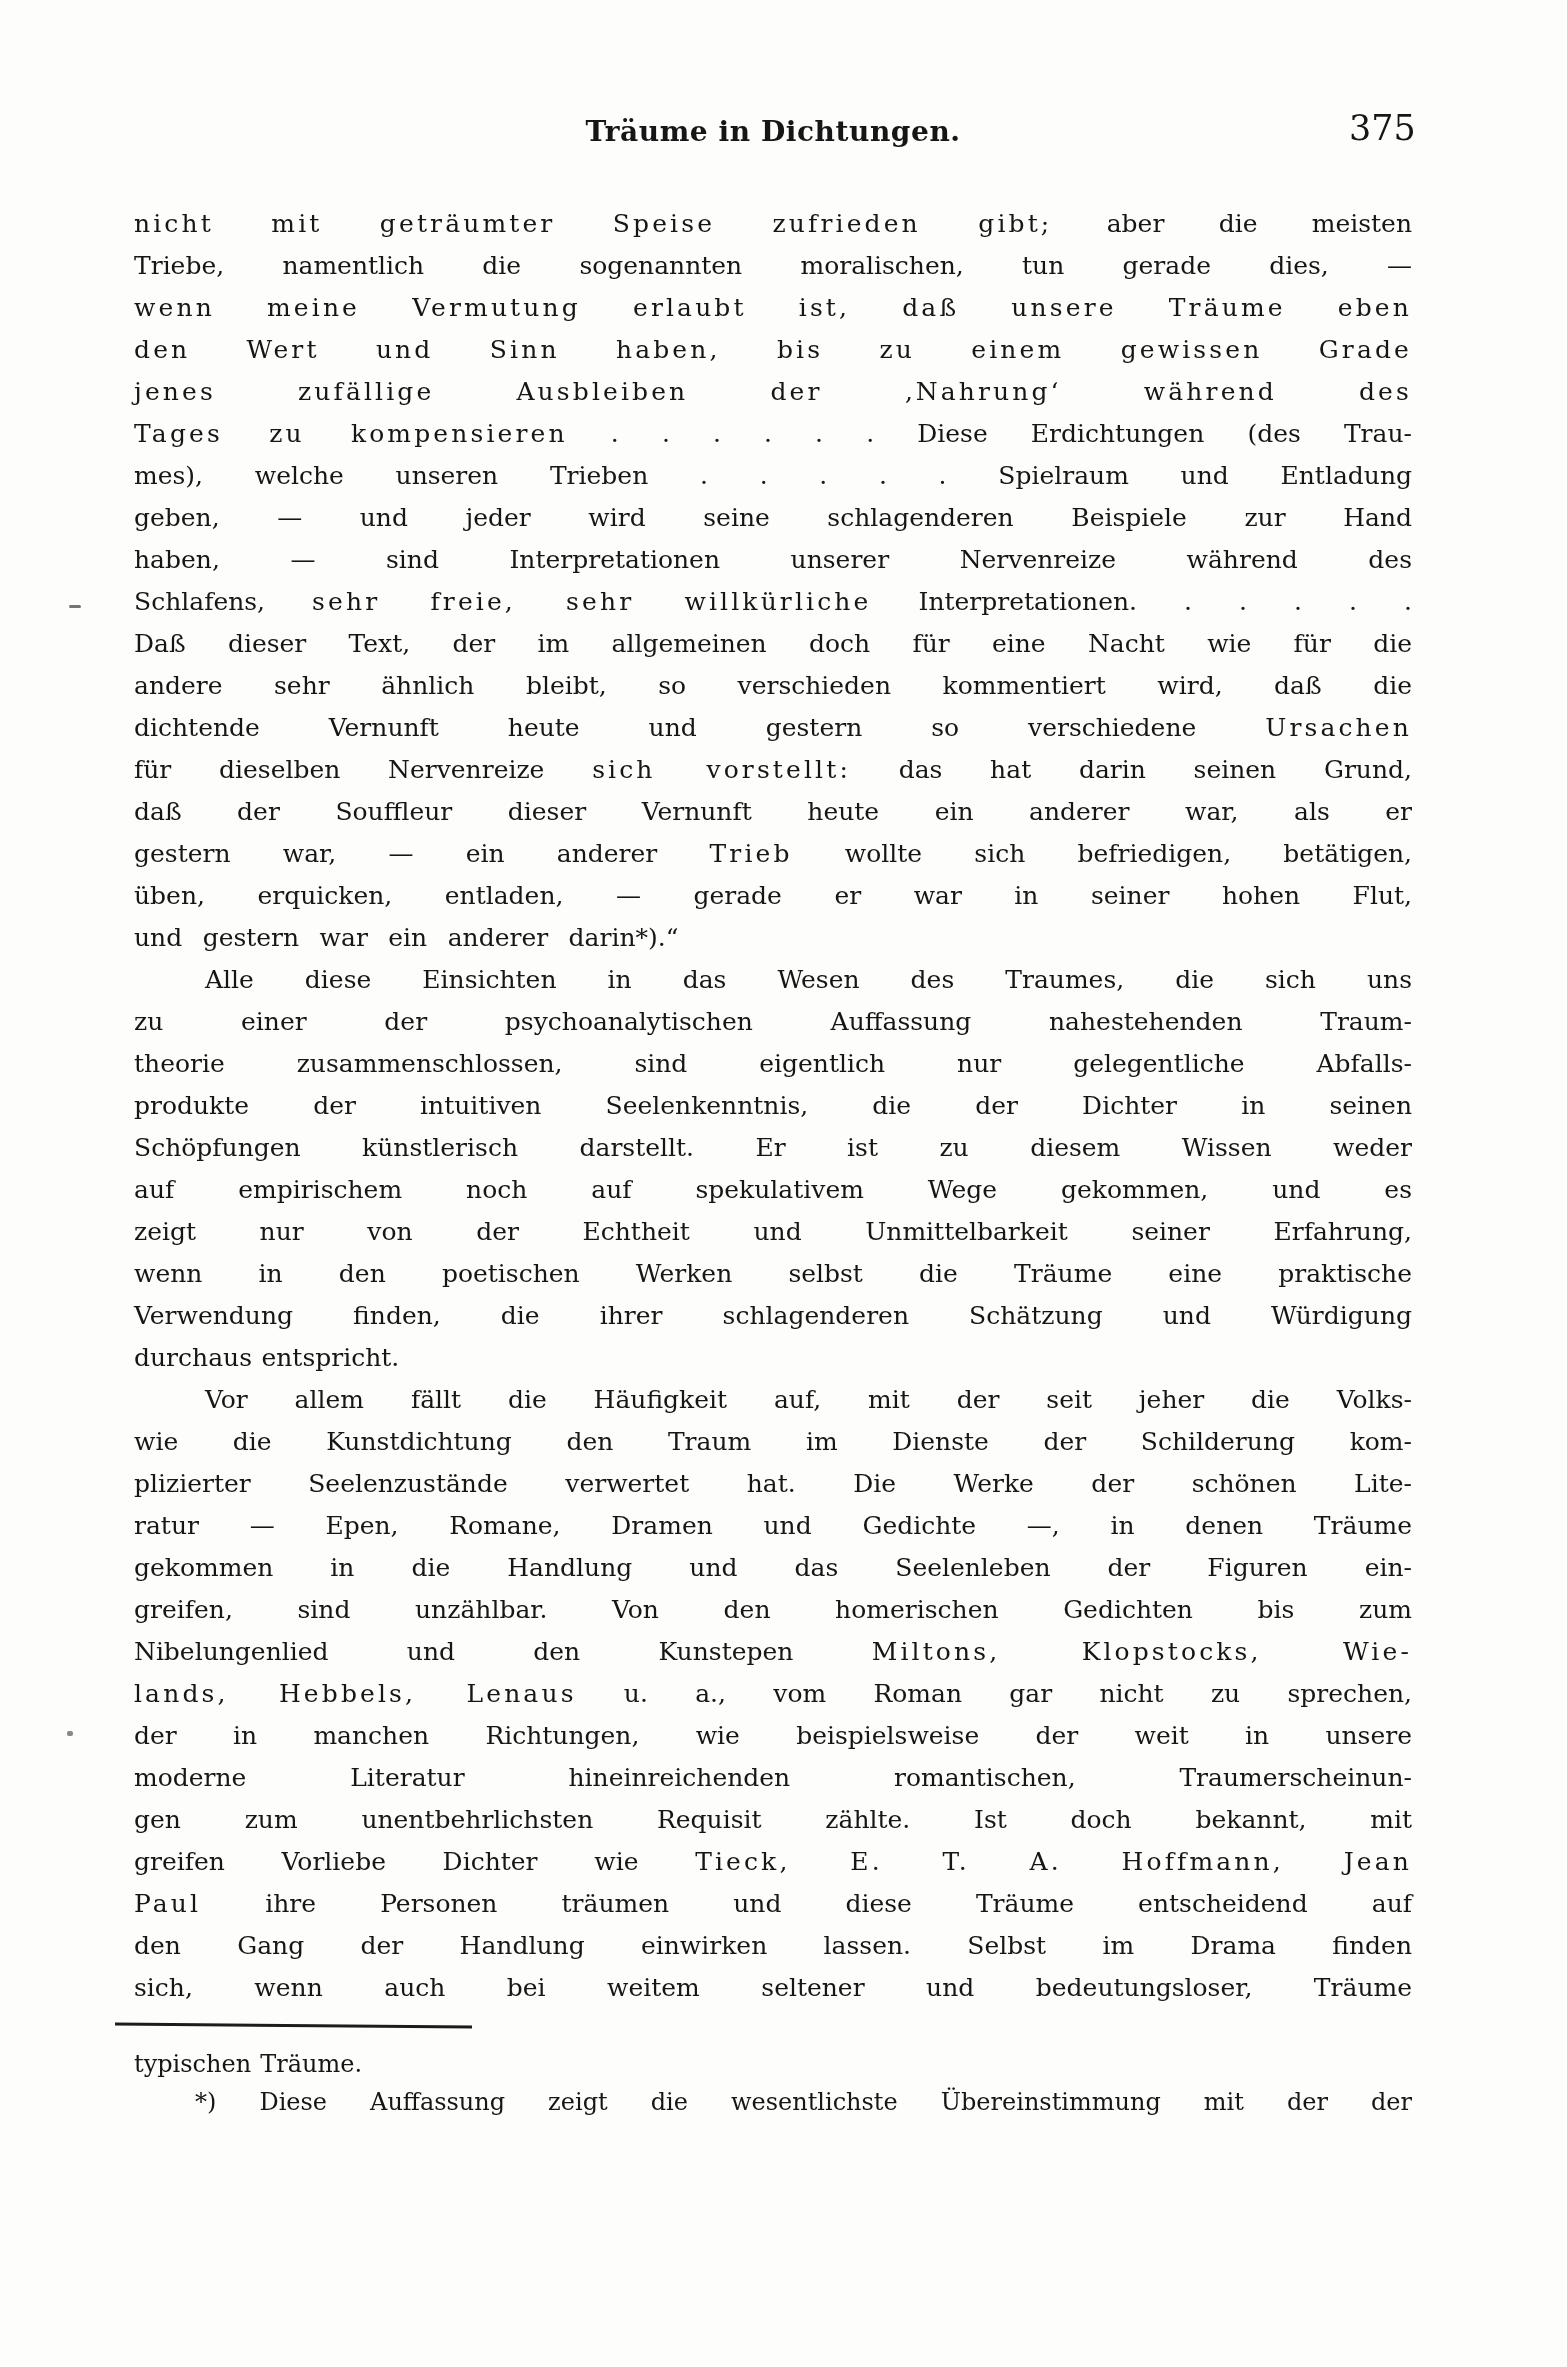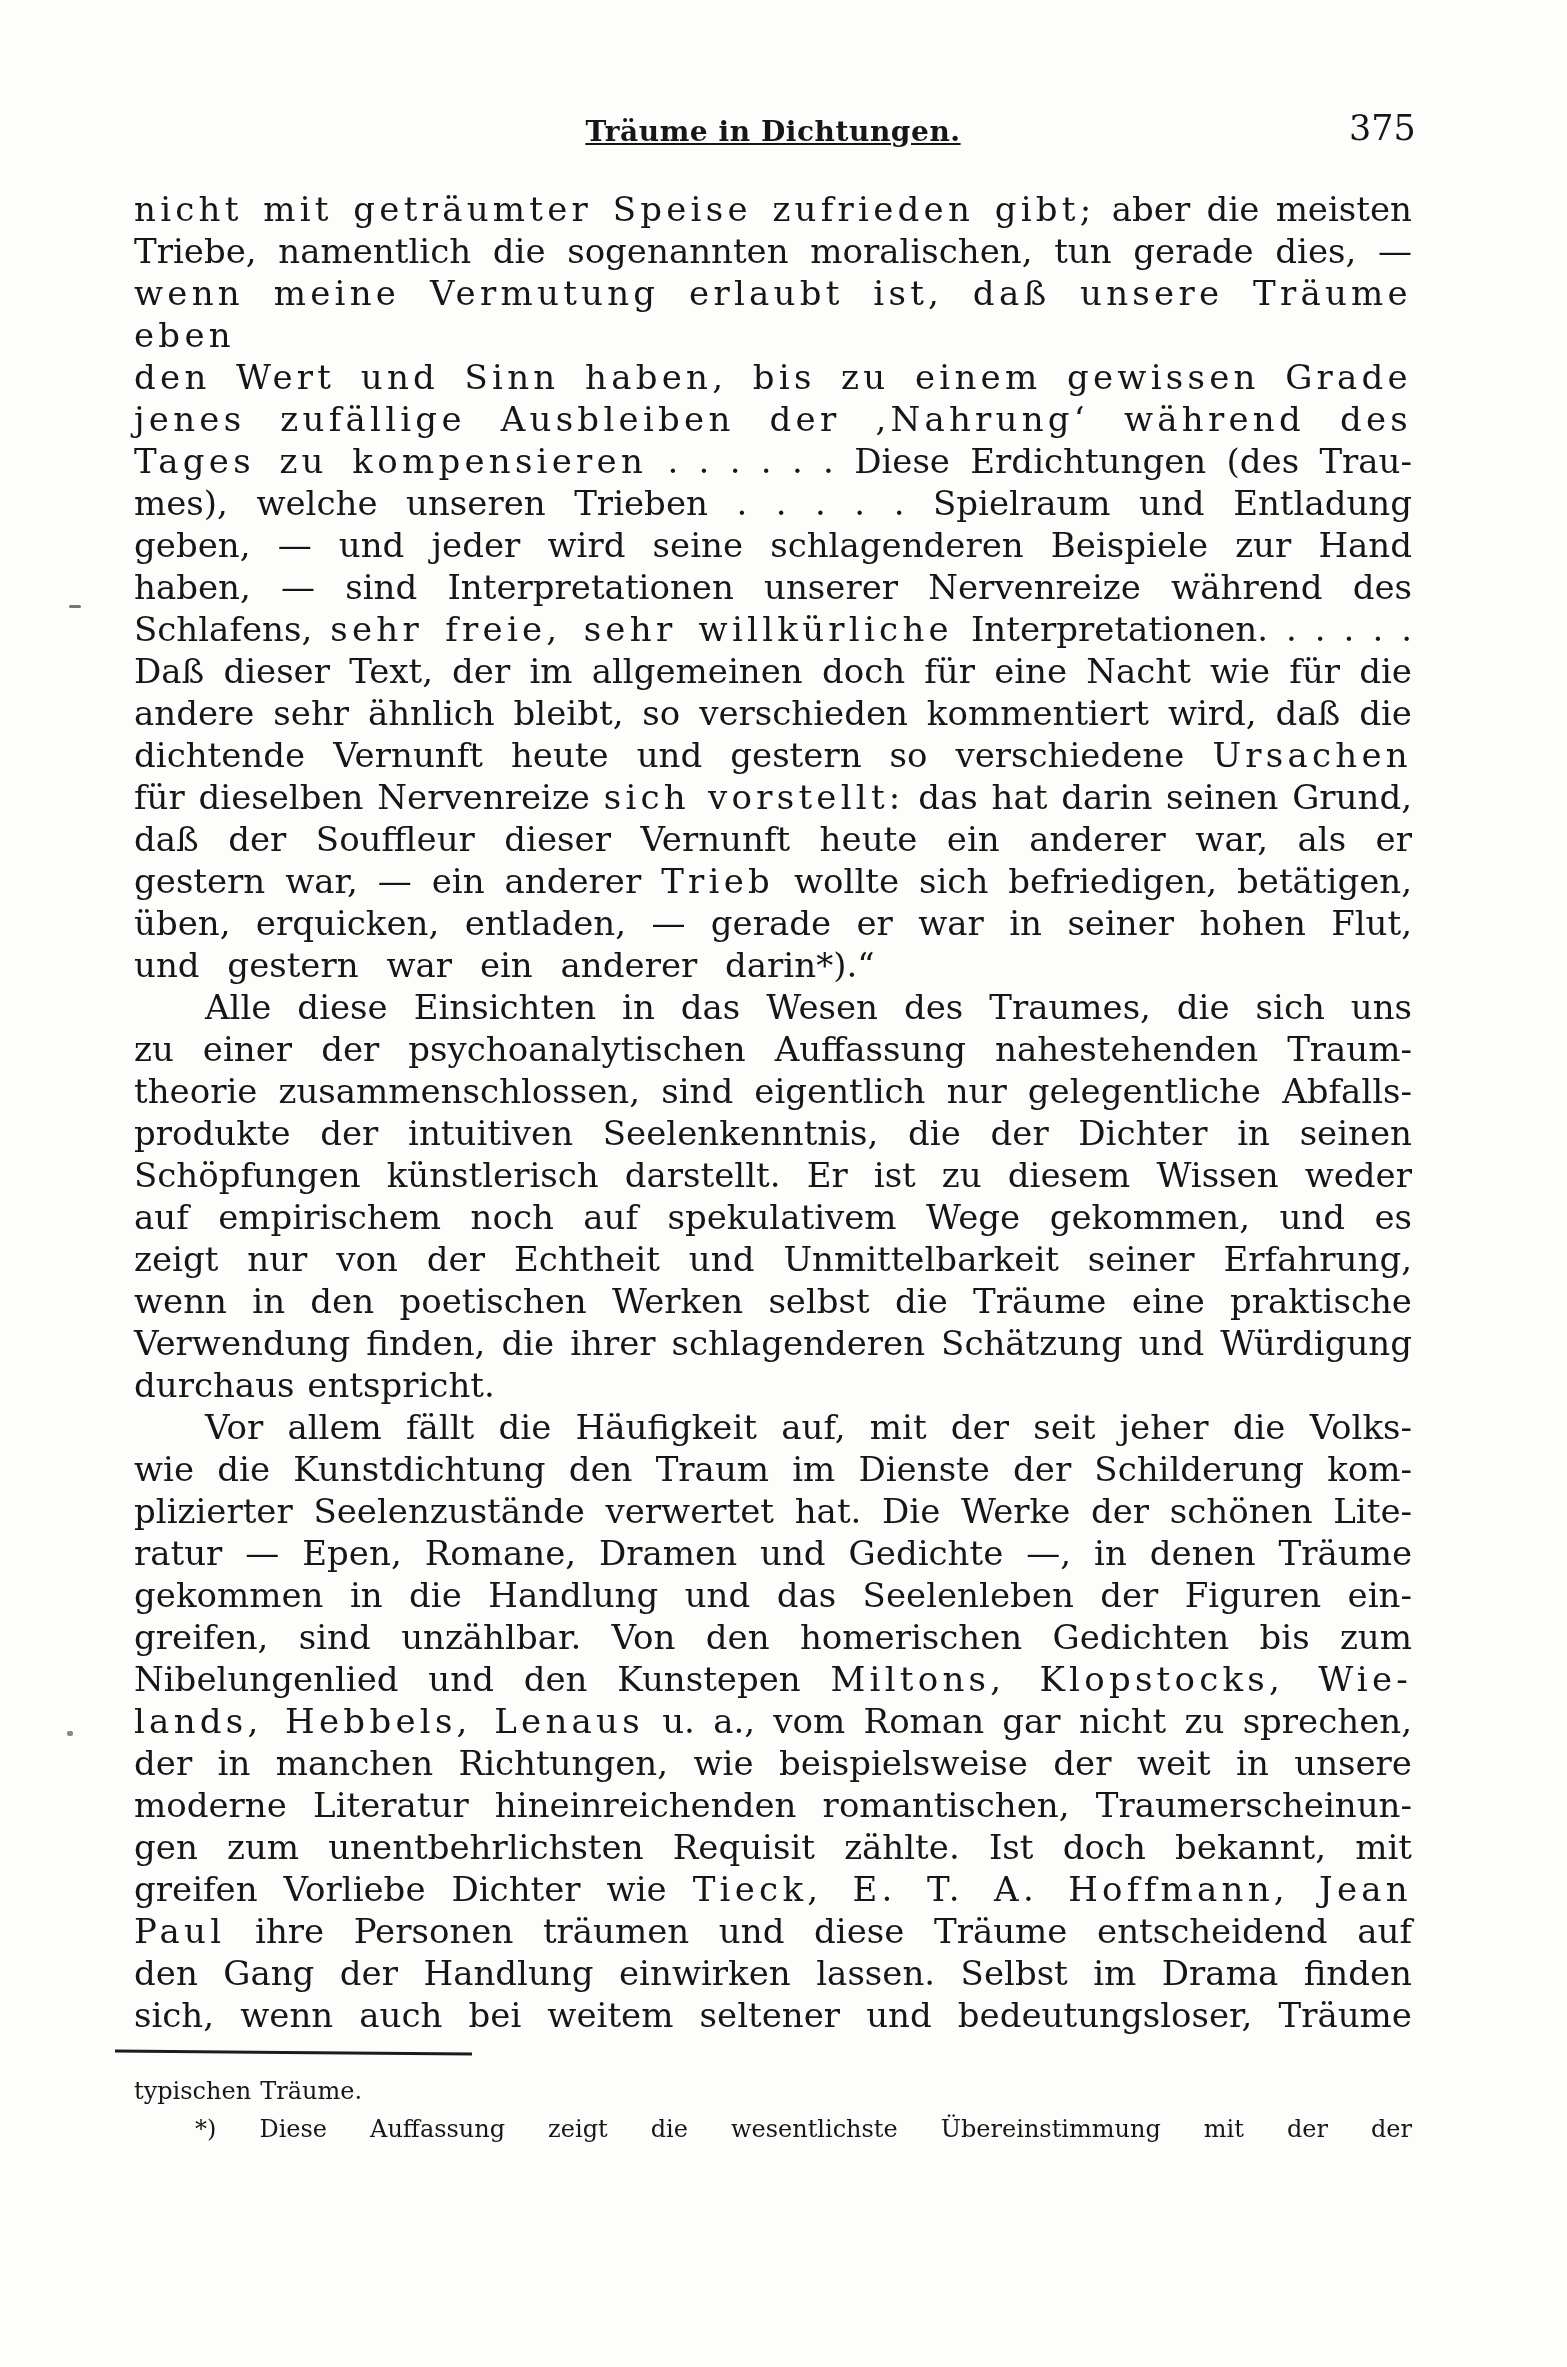--- a/index.html
+++ b/index.html
@@ -21,30 +21,29 @@
     height:38px;
   }
   .running-title{
     position:absolute;
     left:50%;transform:translateX(-50%);
     top:1.9px;
     font-size:28px;line-height:33px;
     font-weight:700;
     letter-spacing:0.02em;
     white-space:nowrap;
-    text-decoration:underline;
   }
   .page-number{
     position:absolute;right:-3.8px;top:-3.8px;
     font-size:35px;line-height:38px;
     font-weight:400;
   }
   .body{
-    margin-top:37px;
-    font-size:34px;
+    margin-top:52px;
+    font-size:25px;
   }
   .line{
     line-height:42px;
     text-align:justify;
     text-align-last:justify;
     word-spacing:0.06em;
   }
   .line.indent{text-indent:71px;}
   .line.last{text-align-last:left;}
   .line.wide{word-spacing:0.5em;}

